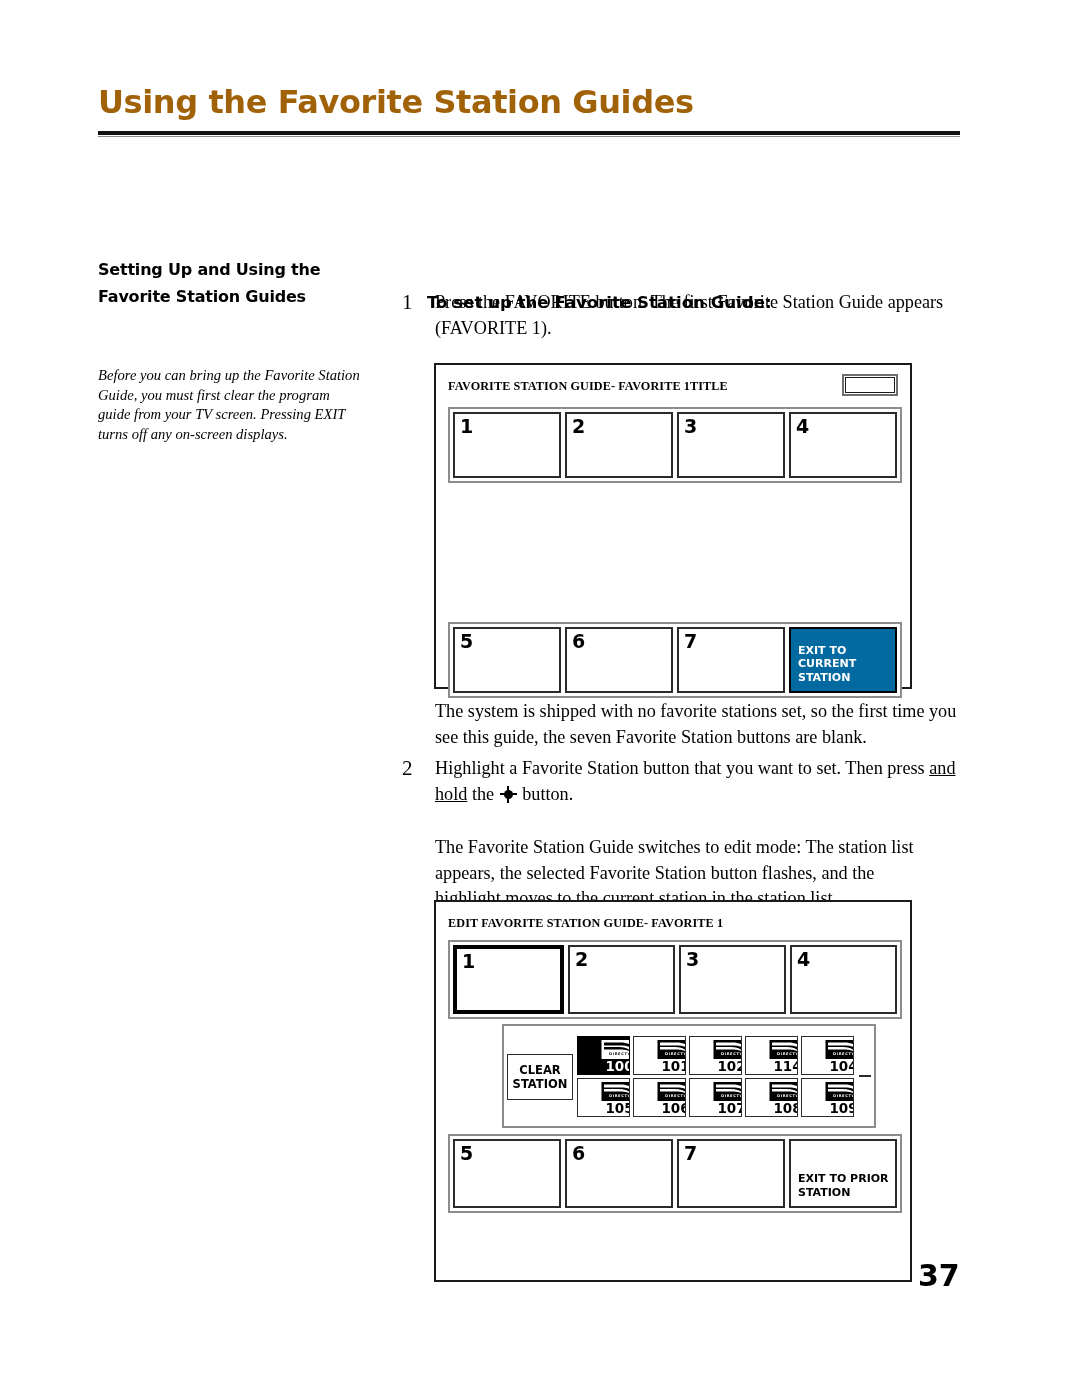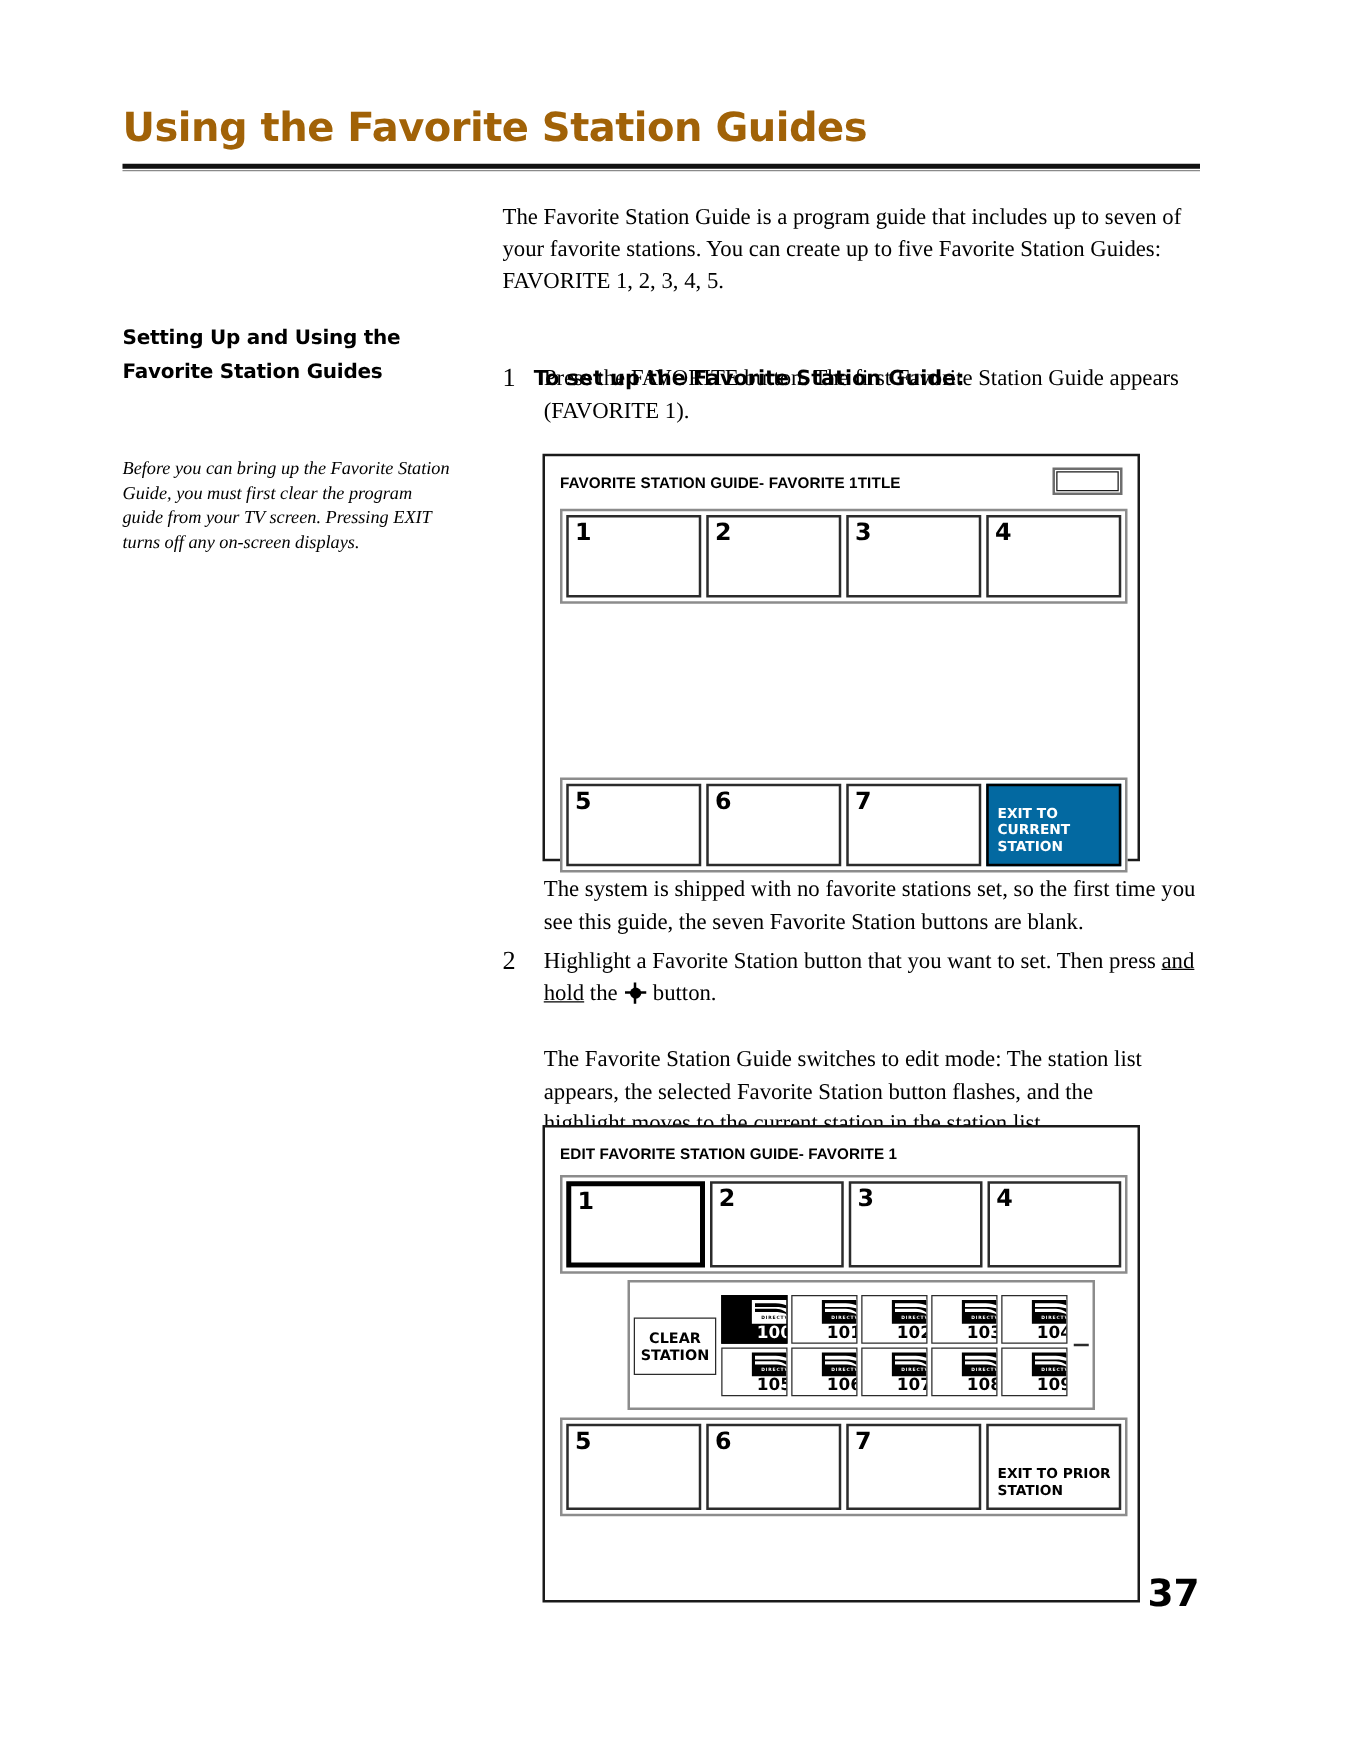--- a/index.html
+++ b/index.html
@@ -155,21 +155,21 @@
   }
   #tv-guide { left: 434px; top: 363px; width: 478px; height: 326px; }
   #tv-edit  { left: 434px; top: 900px; width: 478px; height: 382px; }
 
   .tv-header {
     position: absolute;
     left: 12px;
     top: 11px;
     right: 12px;
     height: 24px;
-    font-family: Liberation Sans, sans-serif;
+    font-family: Liberation Serif, serif;
     font-weight: bold;
     font-size: 12.2px;
     letter-spacing: 0.1px;
     line-height: 20px;
     white-space: nowrap;
   }
   .title-slot {
     position: absolute;
     right: 0;
     top: -2px;
@@ -335,21 +335,20 @@
 
 <div class="page">
 
   <div class="page-title">Using the Favorite Station Guides</div>
   <div class="title-rule"></div>
   <div class="title-rule-thin"></div>
 
   <div class="side-heading">Setting Up and Using the Favorite Station Guides</div>
   <div class="side-note">Before you can bring up the Favorite Station Guide, you must first clear the program guide from your TV screen. Pressing EXIT turns off any on-screen displays.</div>
 
-  <div class="intro-para">The Favorite Station Guide is a program guide that includes up to seven of your favorite stations. You can create up to five Favorite Station Guides: FAVORITE 1, 2, 3, 4, 5.</div>
   <div class="sub-heading">To set up the Favorite Station Guide:</div>
 
   <div class="step" id="step1">
     <div class="step-num">1</div>
     <div class="step-body">Press the FAVORITE button. The first Favorite Station Guide appears (FAVORITE 1).</div>
   </div>
 
   <div class="tv" id="tv-guide">
     <div class="tv-header">
       <span>FAVORITE STATION GUIDE- FAVORITE 1TITLE</span>
@@ -458,21 +457,21 @@
           </div>
           <div class="station-tile">
             <svg class="dtv-logo" viewBox="0 0 80 42" xmlns="http://www.w3.org/2000/svg">
               <rect x="0" y="0" width="80" height="42" fill="#ffffff"></rect>
               <rect x="3" y="2" width="74" height="38" fill="#000000"></rect>
               <path d="M8 7 L41 7 C58 7 66 14 70 22 C63 16 54 13 41 13 L8 13 Z" fill="#ffffff"></path>
               <path d="M8 16 L38 16 C51 16 58 20 63 27 C56 22 48 21 38 21 L8 21 Z" fill="#ffffff"></path>
               <rect x="8" y="26" width="64" height="7" fill="#000000"></rect>
               <text x="40" y="32" font-family="DejaVu Sans, sans-serif" font-size="7.2" font-weight="bold" letter-spacing="1.3" text-anchor="middle" fill="#ffffff">DIRECTV</text>
             </svg>
-            <span class="station-num">103</span>
+            <span class="station-num">114</span>
           </div>
           <div class="station-tile">
             <svg class="dtv-logo" viewBox="0 0 80 42" xmlns="http://www.w3.org/2000/svg">
               <rect x="0" y="0" width="80" height="42" fill="#ffffff"></rect>
               <rect x="3" y="2" width="74" height="38" fill="#000000"></rect>
               <path d="M8 7 L41 7 C58 7 66 14 70 22 C63 16 54 13 41 13 L8 13 Z" fill="#ffffff"></path>
               <path d="M8 16 L38 16 C51 16 58 20 63 27 C56 22 48 21 38 21 L8 21 Z" fill="#ffffff"></path>
               <rect x="8" y="26" width="64" height="7" fill="#000000"></rect>
               <text x="40" y="32" font-family="DejaVu Sans, sans-serif" font-size="7.2" font-weight="bold" letter-spacing="1.3" text-anchor="middle" fill="#ffffff">DIRECTV</text>
             </svg>

